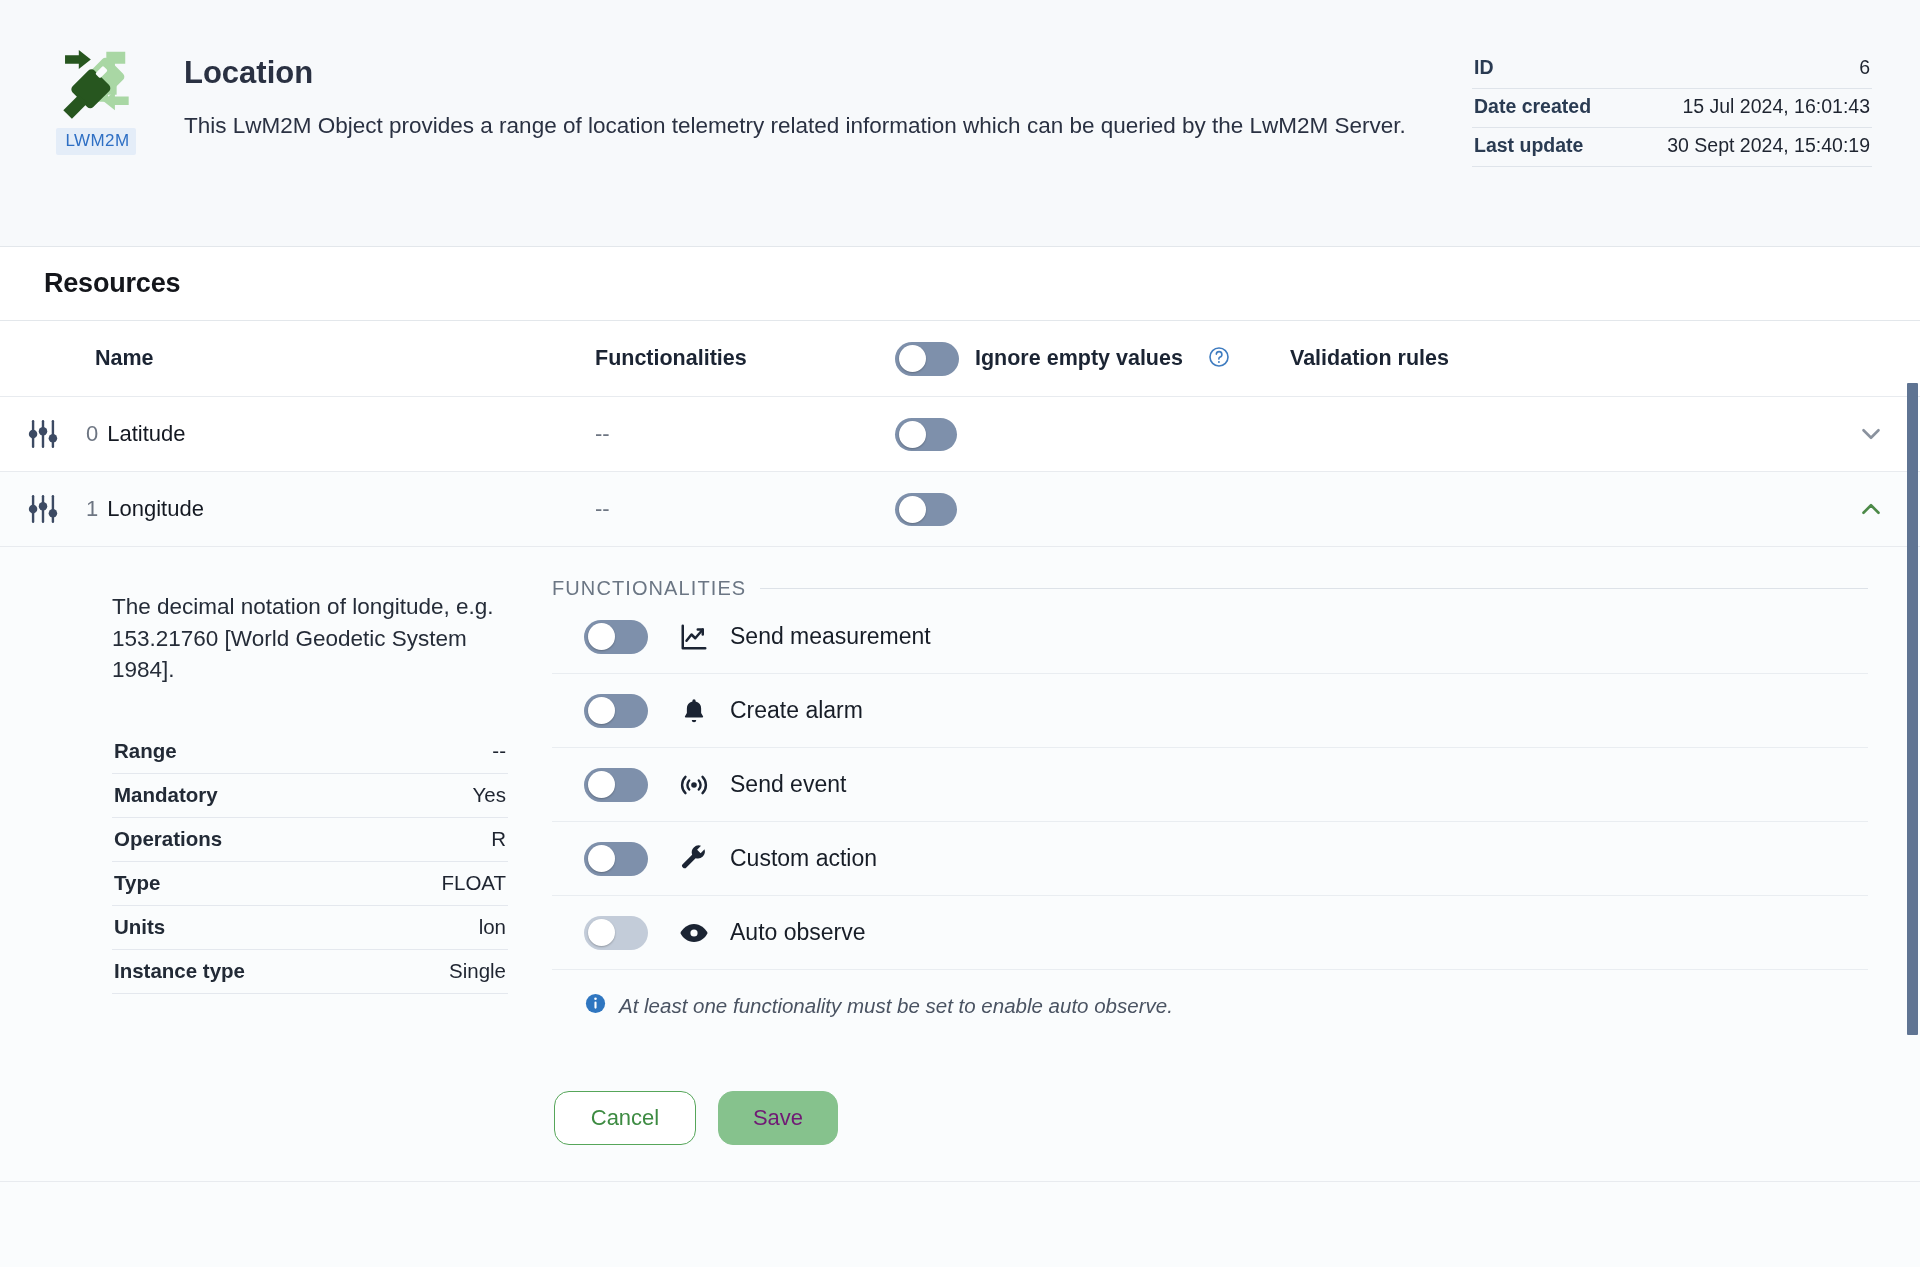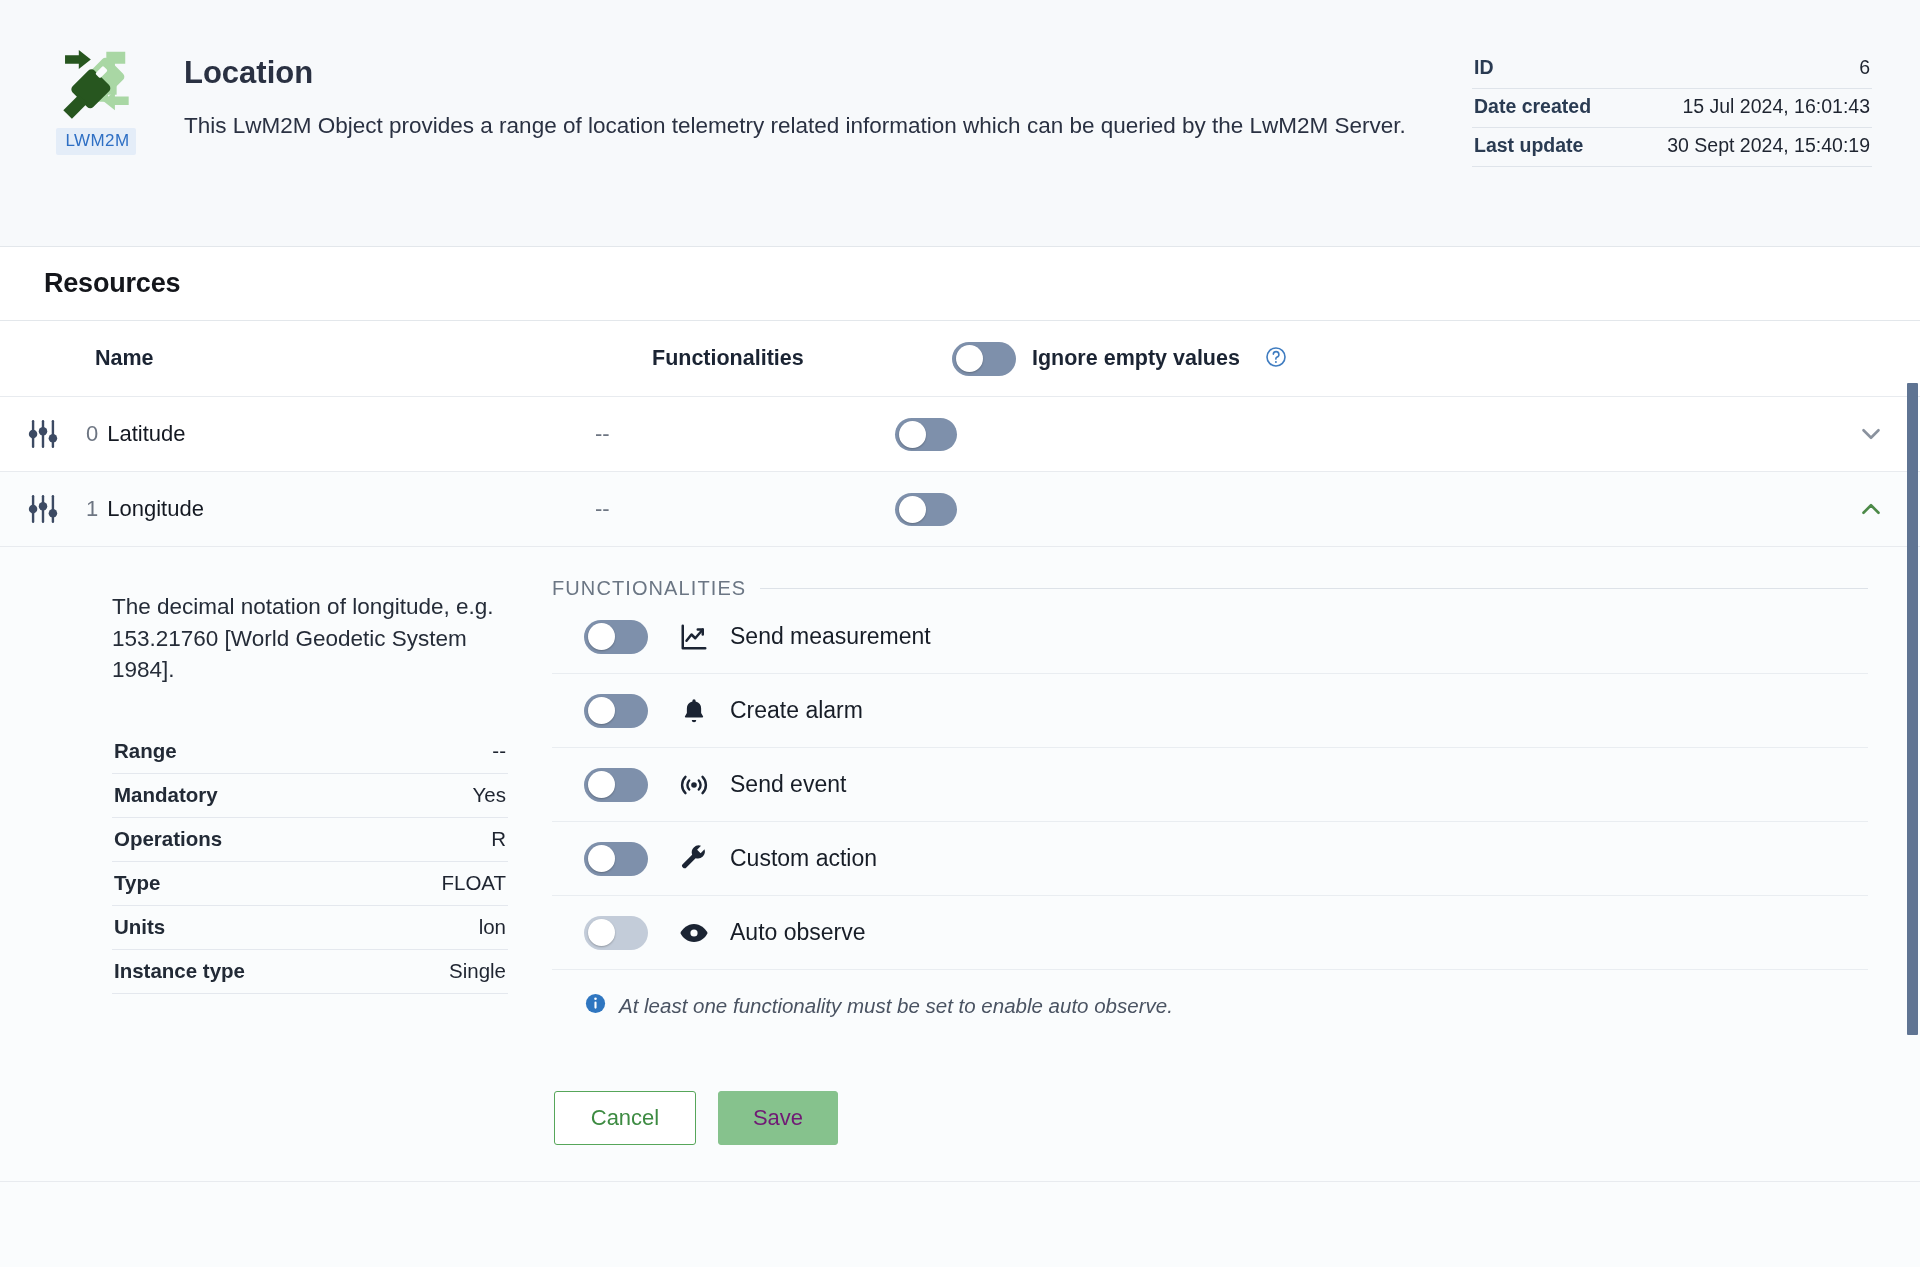--- a/index.html
+++ b/index.html
@@ -92,21 +92,21 @@
 
   
   .thead {
     display: flex;
     align-items: center;
     height: 76px;
     padding: 0 44px 0 0;
     border-bottom: 1px solid #e8ebef;
     background: #ffffff;
   }
-  .col-name   { width: 652px; padding-left: 95px; }
+  .col-name   { width: 595px; padding-left: 95px; }
   .col-func   { width: 300px; }
   .col-toggle { width: 395px; display: flex; align-items: center; gap: 16px; }
   .col-valid  { flex: 1; }
   .th {
     font-size: 21.5px;
     font-weight: bold;
     color: #1b2433;
   }
   .help-icon {
     display: inline-block;
@@ -230,21 +230,21 @@
     display: flex;
     gap: 22px;
     margin-top: 72px;
     padding-left: 2px;
     padding-bottom: 6px;
   }
   .btn {
     height: 54px;
     min-width: 142px;
     font-size: 22px;
-    border-radius: 3px;
+    border-radius: 15px;
     display: flex; align-items: center; justify-content: center;
     cursor: pointer;
     font-family: "Liberation Sans", sans-serif;
   }
   .btn-cancel {
     background: #ffffff;
     border: 1px solid #56a65a;
     color: #3d8b42;
   }
   .btn-save {
@@ -343,20 +343,23 @@
         <div class="knob"></div>
       </div>
       <span class="th">Ignore empty values</span>
       <span class="help-icon">
         <svg width="24" height="24" viewBox="0 0 24 24" fill="none" stroke="#3f7cc0" stroke-width="1.6">
           <circle cx="12" cy="12" r="9"></circle>
           <path d="M9.3 9.2a2.8 2.8 0 1 1 3.4 3 1.6 1.6 0 0 0-.8 1.4v.5" stroke-linecap="round"></path>
           <circle cx="11.9" cy="17" r=".95" fill="#3f7cc0" stroke="none"></circle>
         </svg>
       </span>
+    </div>
+    <div class="col-valid">
+      <span class="th">Validation rules</span>
     </div>
   </div>
 
   <div class="row white">
     <div class="col-name">
       <svg class="slider-icon" viewBox="0 0 24 24">
         <g stroke="#3c4a63" stroke-width="1.7" stroke-linecap="round">
           <line x1="5" y1="3" x2="5" y2="9"></line>
             <line x1="5" y1="15" x2="5" y2="21"></line>
           <line x1="12" y1="3" x2="12" y2="7"></line>

